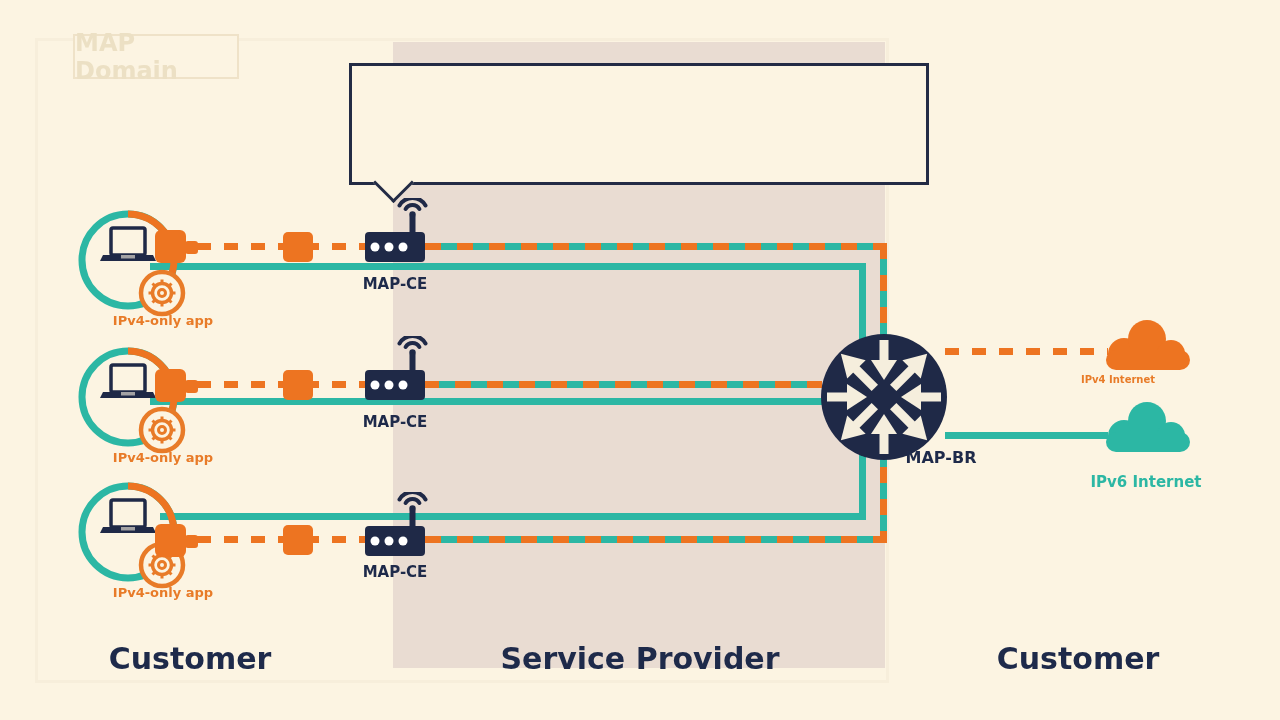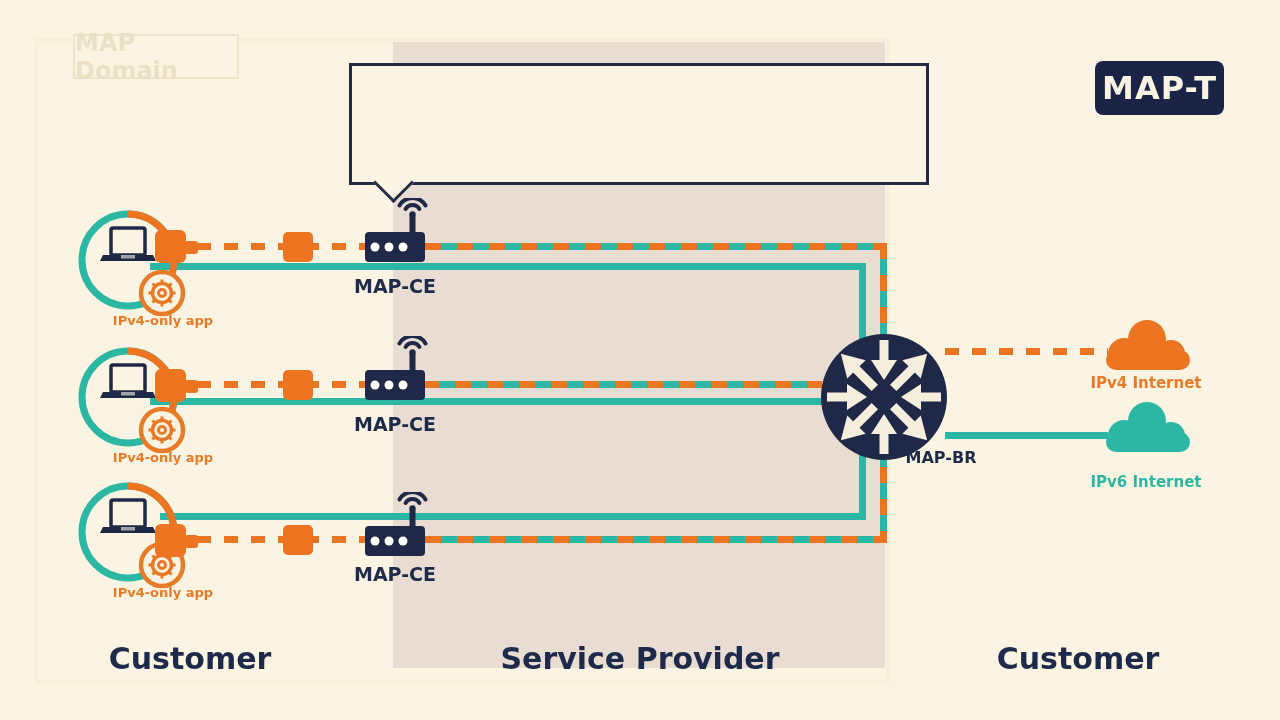--- a/index.html
+++ b/index.html
@@ -37,41 +37,38 @@
   .plug{width:31px;height:33px;background:#ed7421;border-radius:6px;z-index:3;}
   .plug-tab{width:13px;height:13px;background:#ed7421;border-radius:3px;z-index:3;}
   .mid-square{width:30px;height:30px;background:#ed7421;border-radius:5px;z-index:2;}
 
   .svg-block{z-index:2;}
   .router-block{z-index:3;}
   .br-block{z-index:4;}
 
   
   .app-label{width:150px;text-align:center;color:#e87b28;font-weight:bold;font-size:13px;z-index:3;}
-  .ce-label{width:100px;text-align:center;color:#1e2a4a;font-weight:bold;font-size:19px;z-index:3;}
+  .ce-label{width:100px;text-align:center;color:#1e2a4a;font-weight:bold;font-size:15px;z-index:3;}
   .br-label{width:130px;text-align:center;color:#1e2a4a;font-weight:bold;font-size:16px;z-index:4;}
-  .cloud-label-orange{width:130px;text-align:center;color:#e87b28;font-weight:bold;font-size:15px;z-index:2;}
+  .cloud-label-orange{width:130px;text-align:left;color:#e87b28;font-weight:bold;font-size:10px;z-index:2;}
   .cloud-label-teal{width:130px;text-align:center;color:#2cb7a4;font-weight:bold;font-size:15px;z-index:2;}
   .section-label{width:302px;text-align:center;color:#1e2a4a;font-weight:bold;font-size:30px;z-index:2;margin-top:10px;}
 </style>
 </head>
 <body>
 
 <div id="stage">
 
   <div class="abs band"></div>
 
   <div class="abs domain-rect"></div>
   <div class="abs domain-label-box">
     <span>MAP Domain</span>
   </div>
 
-  <div class="abs badge">
-    <span>MAP-T</span>
-  </div>
 
   <div class="abs bubble">
     <div class="bubble-text"></div>
   </div>
   <div class="abs bubble-tail"></div>
 
   <div class="abs h-line dash-orange" style="left:197px;top:243px;width:168px;"></div>
   <div class="abs h-line mixed-h" style="left:425px;top:243px;width:462px;"></div>
   <div class="abs h-line teal" style="left:150px;top:263px;width:716px;"></div>
 

